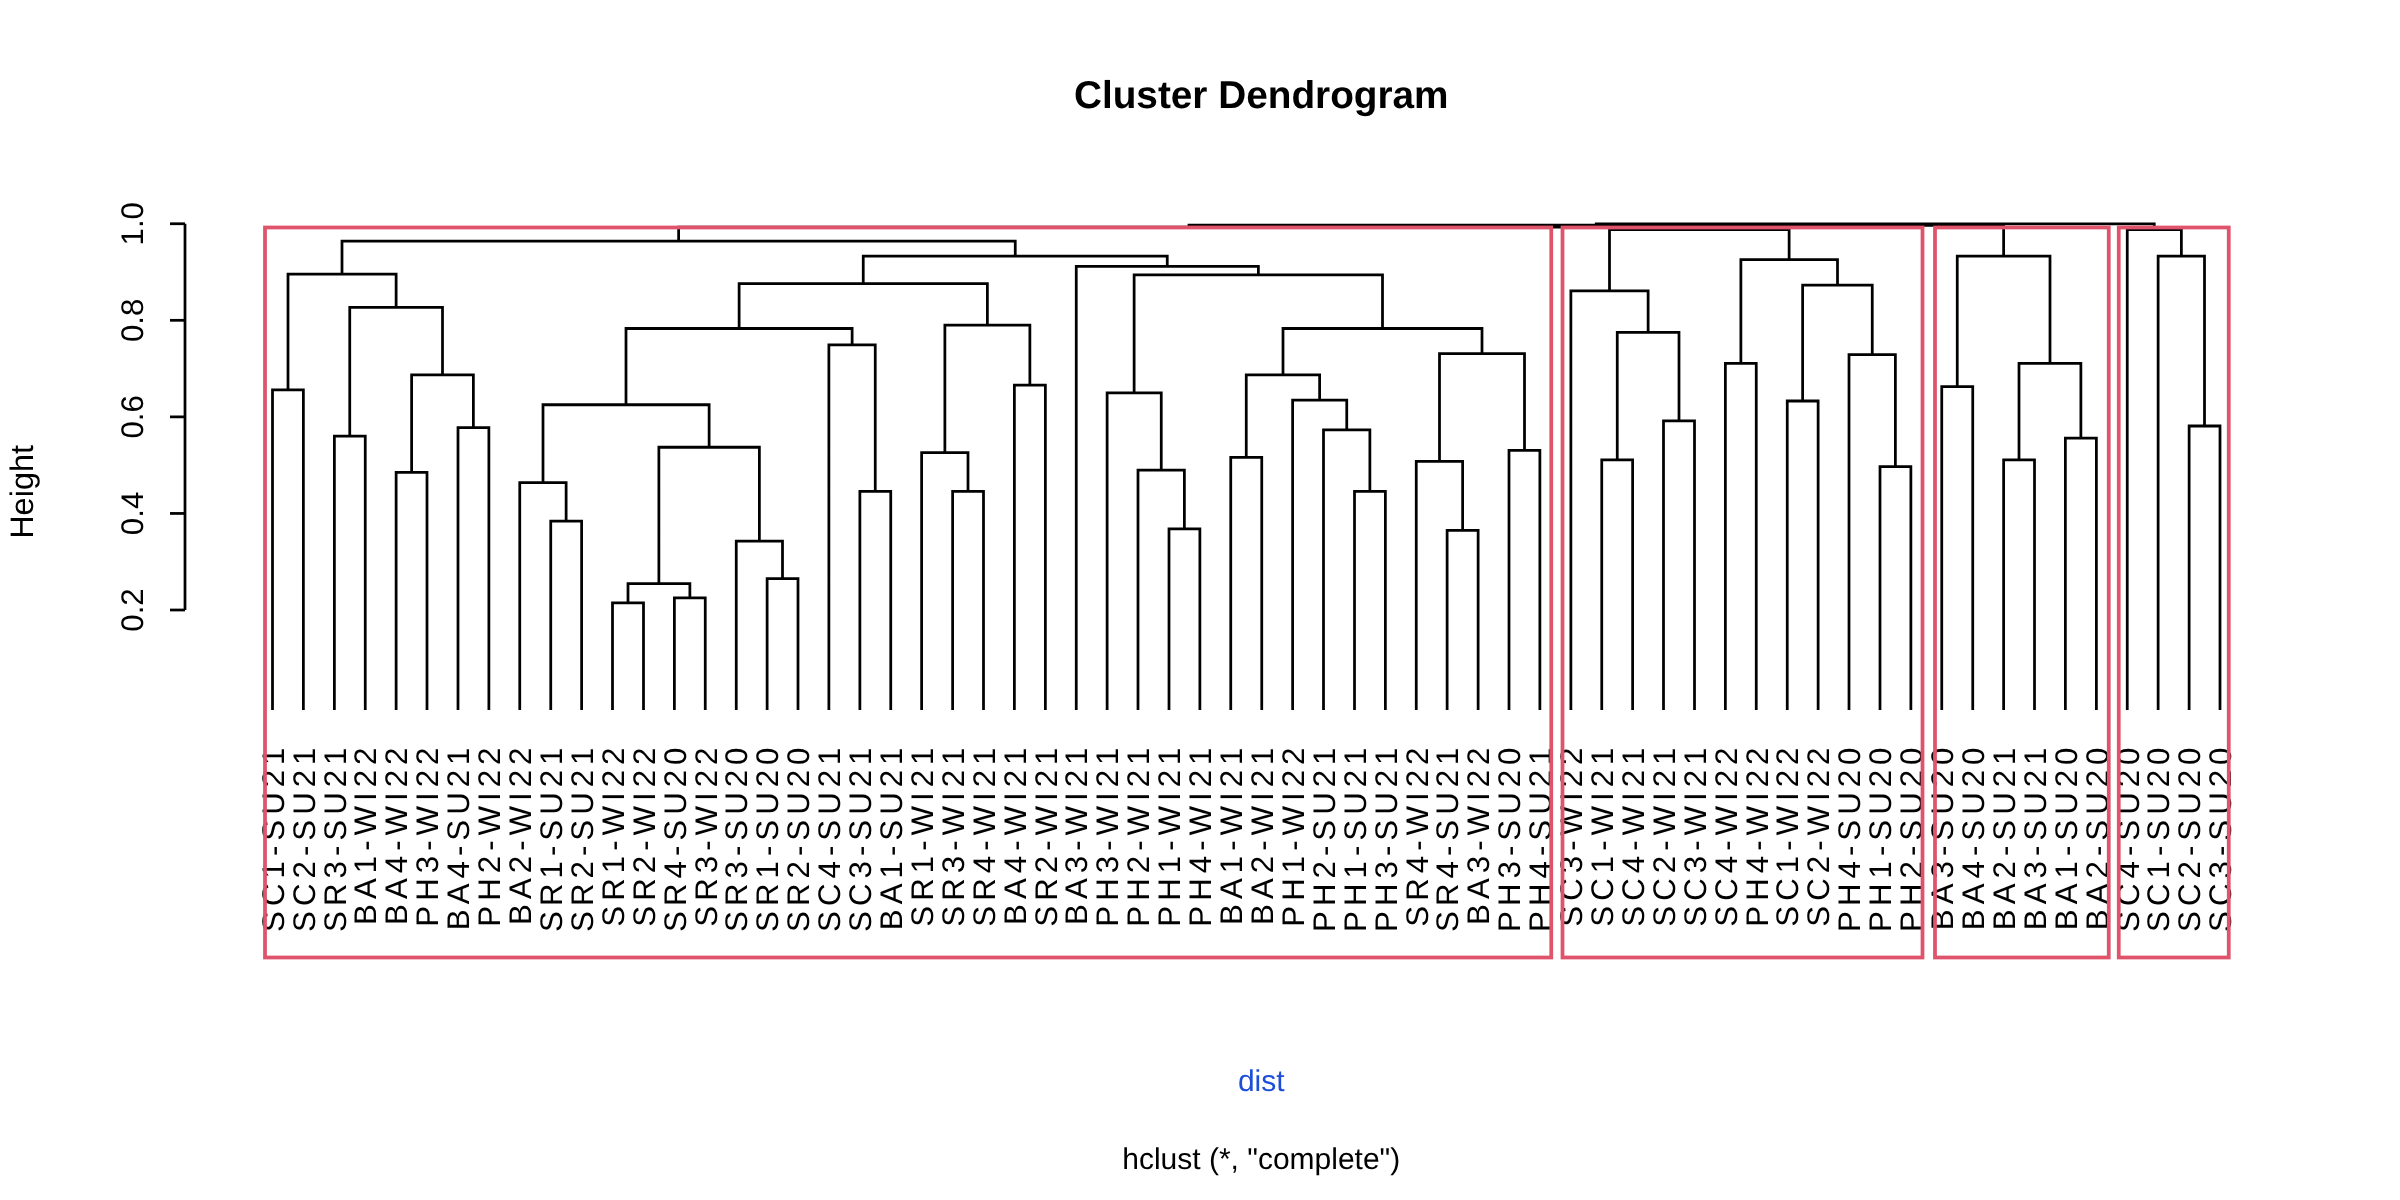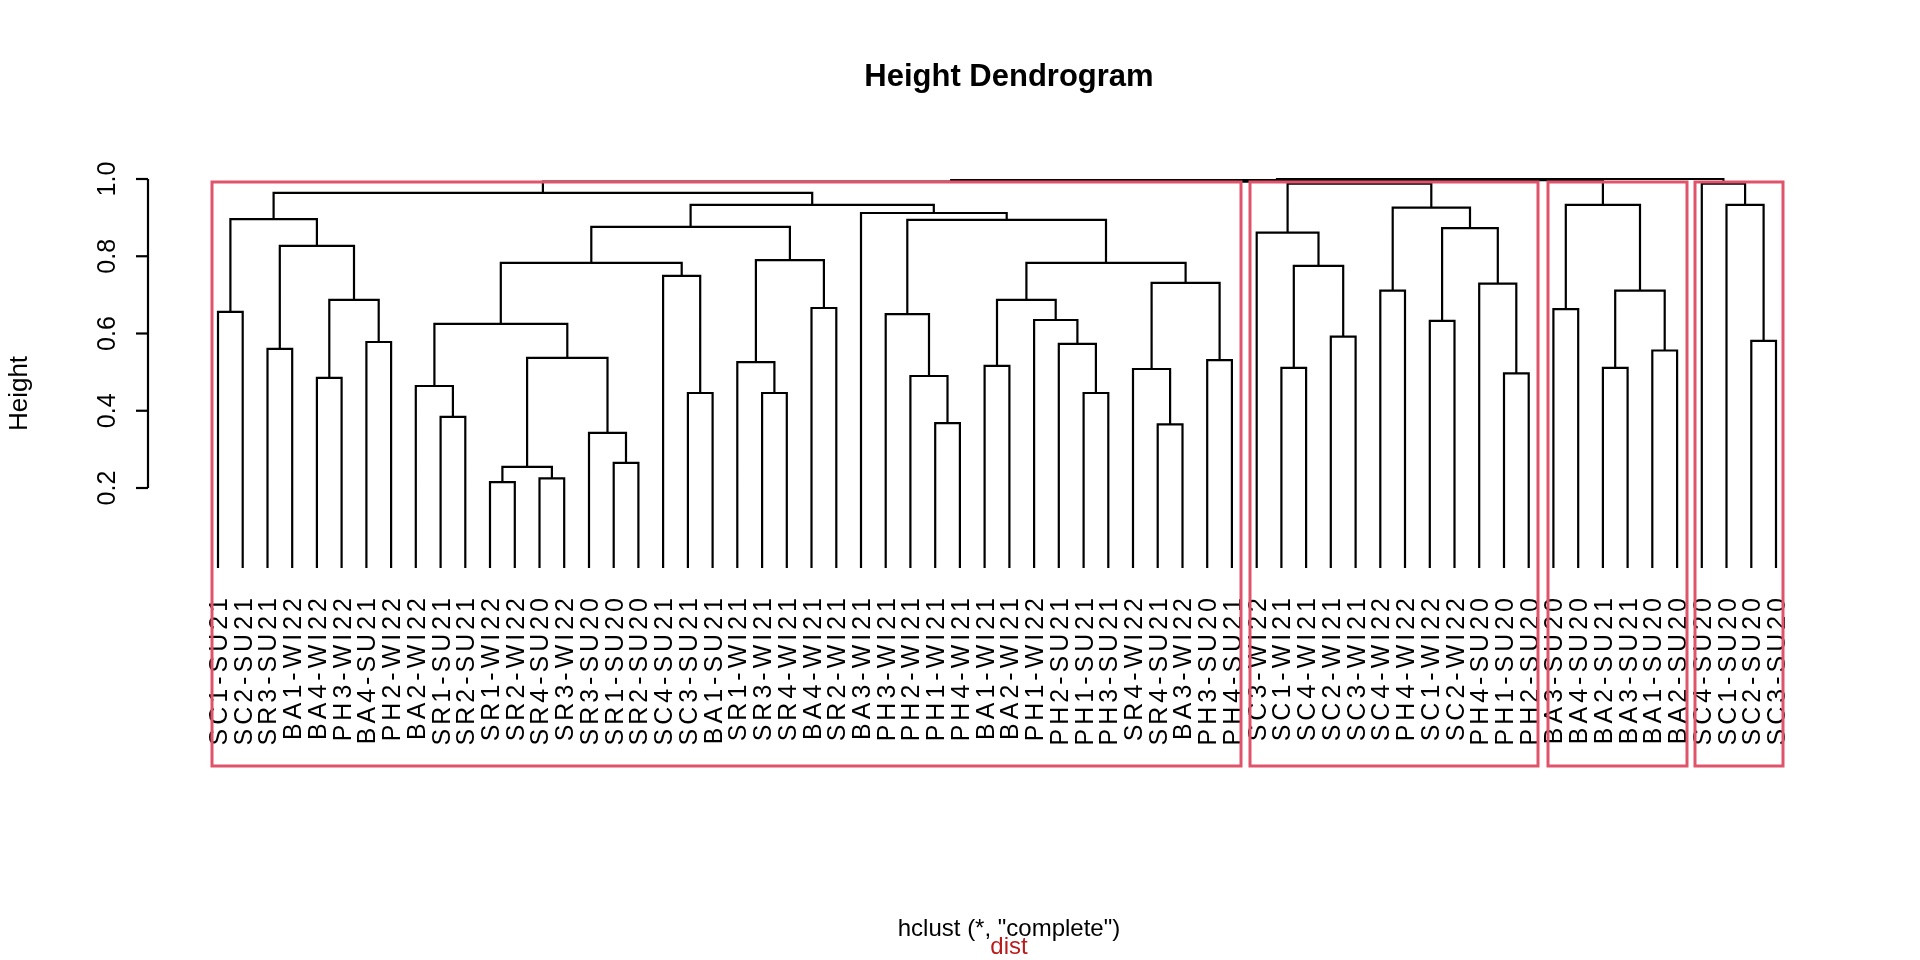--- a/index.html
+++ b/index.html
@@ -2,31 +2,31 @@
 <html><head>
 <meta charset="utf-8">
 <style>
   html,body{margin:0;padding:0;background:#ffffff;}
   #stage{position:relative;width:1920px;height:960px;background:#ffffff;overflow:hidden;
          font-family:"Liberation Sans", sans-serif;}
   .title{position:absolute;left:148px;top:58px;width:1722px;text-align:center;
          font-size:31px;font-weight:bold;color:#000;}
   .ylab{position:absolute;left:-62px;top:378px;width:160px;text-align:center;
         font-size:26px;color:#000;transform:rotate(-90deg);}
-  .cap1{position:absolute;left:148px;top:932px;width:1722px;text-align:center;
-        font-size:24px;color:#b91c1c;}
+  .cap1{position:absolute;left:148px;top:852px;width:1722px;text-align:center;
+        font-size:24px;color:#1d4ed8;}
   .cap2{position:absolute;left:148px;top:914px;width:1722px;text-align:center;
         font-size:24px;color:#000;}
   svg{position:absolute;left:0;top:0;}
 </style>
 </head>
 <body>
 
 <div id="stage">
-  <div class="title">Height Dendrogram</div>
+  <div class="title">Cluster Dendrogram</div>
   <div class="ylab">Height</div>
   <svg id="dendro" width="1920" height="960" viewBox="0 0 1920 960">
       <path d="M218.0 568.0L218.0 311.9L242.7 311.9L242.7 568.0M267.5 568.0L267.5 348.9L292.2 348.9L292.2 568.0M316.9 568.0L316.9 377.9L341.6 377.9L341.6 568.0M366.4 568.0L366.4 342.0L391.1 342.0L391.1 568.0M329.3 377.9L329.3 299.9L378.7 299.9L378.7 342.0M279.8 348.9L279.8 245.8L354.0 245.8L354.0 299.9M230.4 311.9L230.4 219.2L316.9 219.2L316.9 245.8M440.6 568.0L440.6 416.9L465.3 416.9L465.3 568.0M415.8 568.0L415.8 386.0L452.9 386.0L452.9 416.9M490.0 568.0L490.0 482.2L514.8 482.2L514.8 568.0M539.5 568.0L539.5 478.3L564.2 478.3L564.2 568.0M502.4 482.2L502.4 466.8L551.9 466.8L551.9 478.3M613.7 568.0L613.7 462.9L638.4 462.9L638.4 568.0M589.0 568.0L589.0 432.8L626.0 432.8L626.0 462.9M527.1 466.8L527.1 357.8L607.5 357.8L607.5 432.8M434.4 386.0L434.4 323.8L567.3 323.8L567.3 357.8M687.9 568.0L687.9 393.0L712.6 393.0L712.6 568.0M663.1 568.0L663.1 275.9L700.2 275.9L700.2 393.0M500.8 323.8L500.8 262.8L681.7 262.8L681.7 275.9M762.1 568.0L762.1 393.0L786.8 393.0L786.8 568.0M737.3 568.0L737.3 362.1L774.4 362.1L774.4 393.0M811.5 568.0L811.5 308.0L836.3 308.0L836.3 568.0M755.9 362.1L755.9 260.1L823.9 260.1L823.9 308.0M591.3 262.8L591.3 226.9L789.9 226.9L789.9 260.1M935.2 568.0L935.2 423.1L959.9 423.1L959.9 568.0M910.4 568.0L910.4 376.0L947.5 376.0L947.5 423.1M885.7 568.0L885.7 314.2L929.0 314.2L929.0 376.0M984.6 568.0L984.6 365.9L1009.4 365.9L1009.4 568.0M1083.6 568.0L1083.6 393.0L1108.3 393.0L1108.3 568.0M1058.8 568.0L1058.8 343.9L1095.9 343.9L1095.9 393.0M1034.1 568.0L1034.1 320.0L1077.4 320.0L1077.4 343.9M997.0 365.9L997.0 299.9L1055.7 299.9L1055.7 320.0M1157.7 568.0L1157.7 424.3L1182.5 424.3L1182.5 568.0M1133.0 568.0L1133.0 369.0L1170.1 369.0L1170.1 424.3M1207.2 568.0L1207.2 360.2L1231.9 360.2L1231.9 568.0M1151.6 369.0L1151.6 282.9L1219.6 282.9L1219.6 360.2M1026.4 299.9L1026.4 262.8L1185.6 262.8L1185.6 282.9M907.3 314.2L907.3 219.9L1106.0 219.9L1106.0 262.8M861.0 568.0L861.0 213.0L1006.7 213.0L1006.7 219.9M690.6 226.9L690.6 204.9L933.8 204.9L933.8 213.0M273.6 219.2L273.6 192.9L812.2 192.9L812.2 204.9M1281.4 568.0L1281.4 367.9L1306.1 367.9L1306.1 568.0M1330.8 568.0L1330.8 336.6L1355.6 336.6L1355.6 568.0M1293.8 367.9L1293.8 265.9L1343.2 265.9L1343.2 336.6M1256.7 568.0L1256.7 232.7L1318.5 232.7L1318.5 265.9M1380.3 568.0L1380.3 290.6L1405.0 290.6L1405.0 568.0M1429.8 568.0L1429.8 320.8L1454.5 320.8L1454.5 568.0M1504.0 568.0L1504.0 373.3L1528.7 373.3L1528.7 568.0M1479.2 568.0L1479.2 283.7L1516.3 283.7L1516.3 373.3M1442.1 320.8L1442.1 228.1L1497.8 228.1L1497.8 283.7M1392.7 290.6L1392.7 207.6L1470.0 207.6L1470.0 228.1M1287.6 232.7L1287.6 183.6L1431.3 183.6L1431.3 207.6M542.9 192.9L542.9 181.7L1359.4 181.7L1359.4 183.6M1553.4 568.0L1553.4 309.2L1578.2 309.2L1578.2 568.0M1602.9 568.0L1602.9 367.9L1627.6 367.9L1627.6 568.0M1652.3 568.0L1652.3 350.5L1677.1 350.5L1677.1 568.0M1615.2 367.9L1615.2 290.6L1664.7 290.6L1664.7 350.5M1565.8 309.2L1565.8 204.9L1640.0 204.9L1640.0 290.6M951.2 181.7L951.2 180.2L1602.9 180.2L1602.9 204.9M1751.3 568.0L1751.3 340.8L1776.0 340.8L1776.0 568.0M1726.5 568.0L1726.5 204.9L1763.6 204.9L1763.6 340.8M1701.8 568.0L1701.8 183.6L1745.1 183.6L1745.1 204.9M1277.0 180.2L1277.0 179.0L1723.4 179.0L1723.4 183.6" fill="none" stroke="#000000" stroke-width="2.2"></path>
       <line x1="148" y1="179" x2="148" y2="488" stroke="#000000" stroke-width="2.2"></line>
       <line x1="148" y1="488" x2="136" y2="488" stroke="#000000" stroke-width="2.2"></line>
       <text x="106" y="488" text-anchor="middle" dominant-baseline="central" transform="rotate(-90 106 488)" font-size="25" fill="#000000" font-family="&quot;Liberation Sans&quot;, sans-serif">0.2</text>
       <line x1="148" y1="410.75" x2="136" y2="410.75" stroke="#000000" stroke-width="2.2"></line>
       <text x="106" y="410.75" text-anchor="middle" dominant-baseline="central" transform="rotate(-90 106 410.75)" font-size="25" fill="#000000" font-family="&quot;Liberation Sans&quot;, sans-serif">0.4</text>
       <line x1="148" y1="333.5" x2="136" y2="333.5" stroke="#000000" stroke-width="2.2"></line>
       <text x="106" y="333.5" text-anchor="middle" dominant-baseline="central" transform="rotate(-90 106 333.5)" font-size="25" fill="#000000" font-family="&quot;Liberation Sans&quot;, sans-serif">0.6</text>

